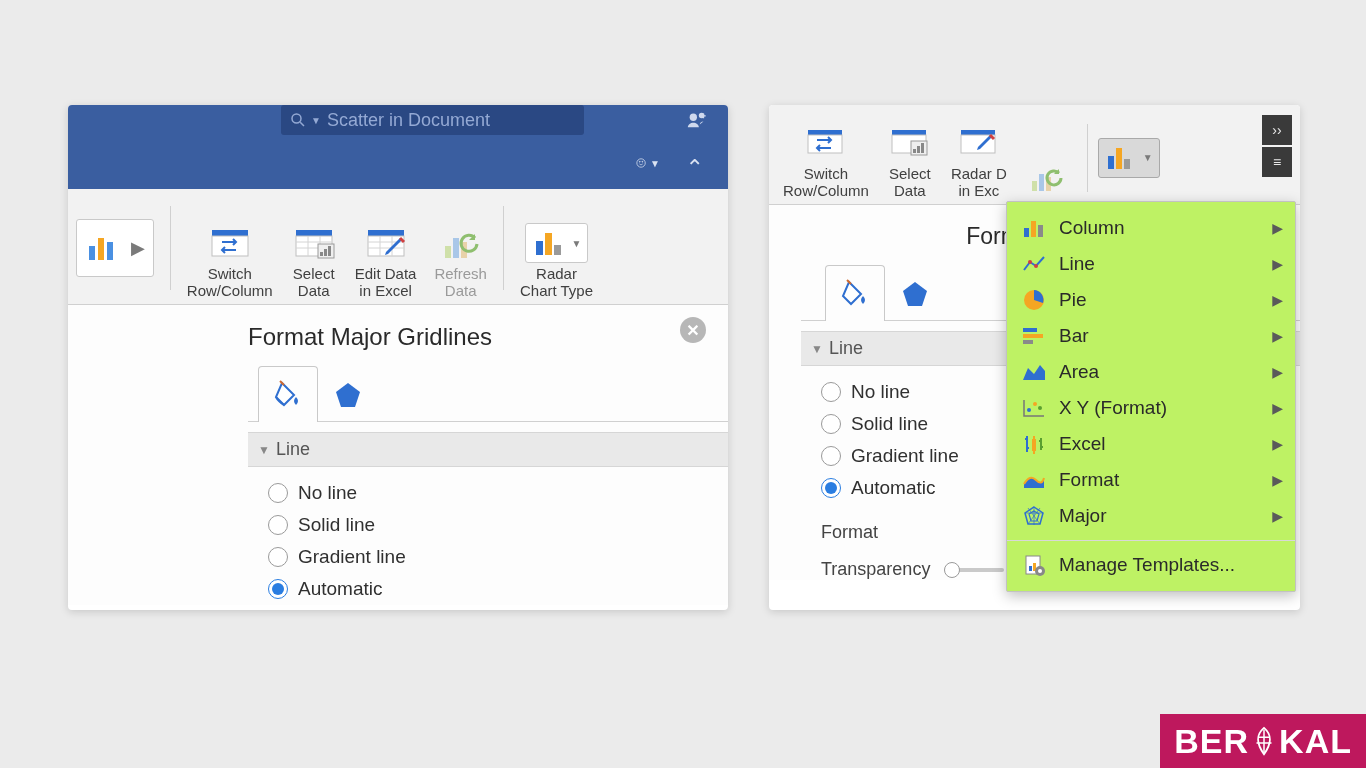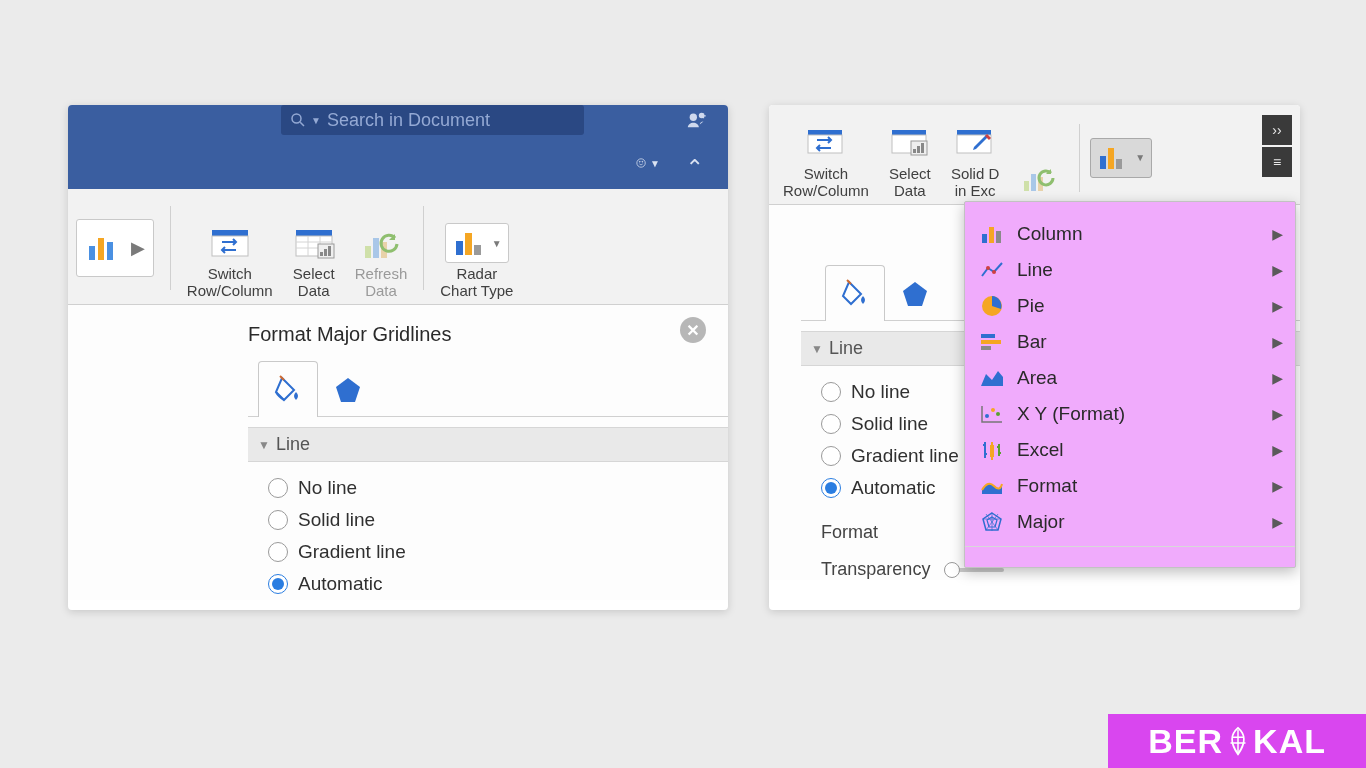--- a/index.html
+++ b/index.html
@@ -32,21 +32,21 @@
   .tinytri { color:#7a7a7a; font-size:10px; }
 
   .tail-icons { display:flex; flex-direction:column; gap:2px; margin-left:auto; align-self:flex-start; }
   .tail-icons .ti { width:30px; height:30px; background:#3a3a3a; color:#e8e8e8; display:flex; align-items:center; justify-content:center; font-size:14px; }
 
   
   .panel { background:#fdfdfd; position:relative; }
   .panel .close-x { position:absolute; right:22px; top:12px; width:26px; height:26px; border-radius:50%; background:#b7b7b7; color:#fff; display:flex; align-items:center; justify-content:center; font-size:16px; font-weight:bold; }
   .panel-inner { padding:10px 0 0 180px; }
   .panel-inner.rightp { padding-left:32px; }
-  .panel-title { font-size:20px; color:#2a2a2a; padding:8px 0 14px 0; }
+  .panel-title { font-size:24px; color:#2a2a2a; padding:8px 0 14px 0; }
   .panel-title.rightp { text-align:center; padding-left:0; font-size:23px;}
 
   .tabrow { display:flex; gap:0; border-bottom:1px solid #d0d0d0; padding-left:10px;}
   .tabrow .tab { width:60px; height:56px; border:1px solid transparent; border-bottom:none; display:flex; align-items:center; justify-content:center; position:relative; top:1px;}
   .tabrow .tab.active { border-color:#c9c9c9; background:#fdfdfd; border-radius:4px 4px 0 0;}
   .tabrow .tab svg { width:32px; height:32px; }
 
   .sec-head { margin-top:10px; background:#e9e9e9; border-top:1px solid #d6d6d6; border-bottom:1px solid #d6d6d6; padding:6px 10px; font-size:18px; color:#555; display:flex; align-items:center; gap:6px;}
   .sec-head .tri { font-size:12px; color:#888; transform:rotate(0deg);}
   .options { padding:10px 0 0 20px; }
@@ -54,42 +54,42 @@
   .radio { width:20px; height:20px; border:1.8px solid #9a9a9a; border-radius:50%; position:relative; background:#fff;}
   .radio.sel { border-color:#2a7de1; }
   .radio.sel::after { content:""; position:absolute; inset:3px; background:#2a7de1; border-radius:50%; }
 
   .colorrow { padding:18px 0 0 20px; font-size:18px; color:#444;}
   .transrow { padding:16px 0 0 20px; font-size:18px; color:#444; display:flex; align-items:center; gap:14px;}
   .slider { width:60px; height:4px; background:#c9c9c9; border-radius:2px; position:relative;}
   .slider .thumb{ position:absolute; left:0; top:-6px; width:16px;height:16px;border-radius:50%;background:#fff;border:1px solid #9a9a9a;}
 
   
-  .dropdown { position:absolute; top:96px; right:4px; width:332px; background:#f0abfc; border:1px solid #c2c2c2; border-radius:2px; box-shadow:0 4px 14px rgba(0,0,0,.25); padding:14px 0; z-index:50;}
+  .dropdown { position:absolute; top:96px; right:4px; width:290px; background:#bef264; border:1px solid #c2c2c2; border-radius:2px; box-shadow:0 4px 14px rgba(0,0,0,.25); padding:8px 0; z-index:50;}
   .dd-item { display:flex; align-items:center; gap:12px; padding:7px 14px; font-size:19px; color:#2a2a2a; position:relative;}
   .dd-item .ddicon { width:26px; height:22px; display:flex; align-items:center; justify-content:center;}
   .dd-item .chev { position:absolute; right:12px; color:#5a5a5a; font-size:14px;}
   .dd-sep { height:1px; background:#d8d8d8; margin:6px 0;}
 
   
-  .wm { position:absolute; right:0; bottom:0; background:#d946ef; color:#fff; font:600 34px/1 Arial; padding:10px 40px; letter-spacing:1px; display:flex; align-items:center;}
+  .wm { position:absolute; right:0; bottom:0; background:#be185d; color:#fff; font:600 34px/1 Arial; padding:10px 14px; letter-spacing:1px; display:flex; align-items:center;}
   .wm svg { width:30px; height:30px; }
 </style>
 </head>
 <body>
 
 <div class="card left">
   <div class="bluebar">
     <div class="searchbox">
       <svg viewBox="0 0 24 24" fill="none" stroke="currentColor" stroke-width="2">
           <circle cx="10" cy="10" r="6"></circle>
           <path d="m20 20-5-5"></path>
         </svg>
       <span style="font-size:10px;margin-right:6px;">▼</span>
-      <span>Search in Document</span>
+      <span>Scatter in Document</span>
     </div>
     <div class="share-icon">
       <svg width="26" height="22" viewBox="0 0 24 24" fill="currentColor">
           <circle cx="8" cy="9" r="4"></circle>
           <circle cx="17" cy="7" r="3"></circle>
           <path d="M2 20c0-3 3-5 6-5s6 2 6 5z"></path>
           <path d="M15 17c0-2 1.5-3.5 4-3.5"></path>
           <path d="M19 10v-5m-2.5 2.5h5" stroke="currentColor" stroke-width="1.6" fill="none"></path>
         </svg>
     </div>
@@ -137,20 +137,33 @@
             <rect x="26" y="20" width="16" height="14" fill="#efefef" stroke="#9a9a9a"></rect>
             <rect x="28" y="28" width="3" height="4" fill="#888"></rect>
             <rect x="32" y="25" width="3" height="7" fill="#888"></rect>
             <rect x="36" y="22" width="3" height="10" fill="#888"></rect>
           </svg>
         </div>
       <div class="rlabel">Select
 Data</div>
     </div>
 
+    <div class="rgroup">
+      <div class="ricon">
+          <svg width="44" height="38">
+            <rect x="4" y="6" width="36" height="6" fill="#2f6fd0"></rect>
+            <rect x="4" y="12" width="36" height="20" fill="#fff" stroke="#bfbfbf"></rect>
+            <path d="M4 18h36M4 24h36M16 12v20M28 12v20" stroke="#d4d4d4"></path>
+            <path d="M38 16 L24 30 l-3 1 1-3 14-14z" fill="#2f6fd0"></path>
+            <path d="M36 14l4 4" stroke="#d04040" stroke-width="3"></path>
+          </svg>
+        </div>
+      <div class="rlabel">Edit Data
+in Excel</div>
+    </div>
 
     <div class="rgroup disabled">
       <div class="ricon">
           <svg width="44" height="38">
             <rect x="6" y="22" width="6" height="12" fill="#cfe0a9"></rect>
             <rect x="14" y="14" width="6" height="20" fill="#a9c7e8"></rect>
             <rect x="22" y="18" width="6" height="16" fill="#e8d2a9"></rect>
             <path d="M36 14a8 8 0 1 0 2 6" stroke="#8fbf6f" stroke-width="3" fill="none"></path>
             <path d="M36 10v6h-6" fill="#8fbf6f"></path>
           </svg>
@@ -251,21 +264,21 @@
     </div>
     <div class="rgroup">
       <div class="ricon">
           <svg width="42" height="36">
             <rect x="3" y="5" width="34" height="5" fill="#2f6fd0"></rect>
             <rect x="3" y="10" width="34" height="18" fill="#fff" stroke="#bfbfbf"></rect>
             <path d="M34 12 L22 24 l-3 1 1-3 12-12z" fill="#2f6fd0"></path>
             <path d="M32 10l4 4" stroke="#d04040" stroke-width="3"></path>
           </svg>
         </div>
-      <div class="rlabel">Solid D
+      <div class="rlabel">Radar D
 in Exc</div>
     </div>
     <div class="rgroup disabled">
       <div class="ricon">
           <svg width="42" height="36">
             <rect x="5" y="20" width="5" height="10" fill="#cfe0a9"></rect>
             <rect x="12" y="13" width="5" height="17" fill="#a9c7e8"></rect>
             <rect x="19" y="16" width="5" height="14" fill="#e8d2a9"></rect>
             <path d="M32 12a7 7 0 1 0 2 5" stroke="#8fbf6f" stroke-width="3" fill="none"></path>
             <path d="M32 8v5h-5" fill="#8fbf6f"></path>
@@ -430,20 +443,32 @@
           <svg width="22" height="22">
             <path d="M11 2 L20 8 L17 19 L5 19 L2 8 Z" fill="none" stroke="#2f6fd0" stroke-width="1.5"></path>
             <path d="M11 6 L16 9 L14 16 L8 16 L6 9 Z" fill="none" stroke="#2f6fd0" stroke-width="1.2"></path>
             <path d="M11 2V20 M2 8 L20 8 M5 19 L17 3 M17 19 L5 3" stroke="#2f6fd0" stroke-width="0.7"></path>
           </svg>
         </span>
         <span>Major</span>
         <span class="chev">▶</span>
       </div>
     <div class="dd-sep"></div>
+    <div class="dd-item">
+        <span class="ddicon">
+          <svg width="22" height="22">
+            <rect x="3" y="2" width="14" height="18" fill="#fff" stroke="#888"></rect>
+            <rect x="6" y="12" width="3" height="5" fill="#2f6fd0"></rect>
+            <rect x="10" y="9" width="3" height="8" fill="#f5a623"></rect>
+            <circle cx="17" cy="17" r="5" fill="#888"></circle>
+            <circle cx="17" cy="17" r="2" fill="#fff"></circle>
+          </svg>
+        </span>
+        <span>Manage Templates...</span>
+      </div>
   </div>
 </div>
 
 <div class="wm">
   <span>BER</span>
   <svg viewBox="0 0 32 32">
       <path d="M16 2 C9 8 6 16 16 30 C26 16 23 8 16 2 Z" fill="none" stroke="#fff" stroke-width="2"></path>
       <path d="M16 4 V28 M10 12 H22 M8 18 H24" stroke="#fff" stroke-width="1.6"></path>
     </svg>
   <span>KAL</span>

